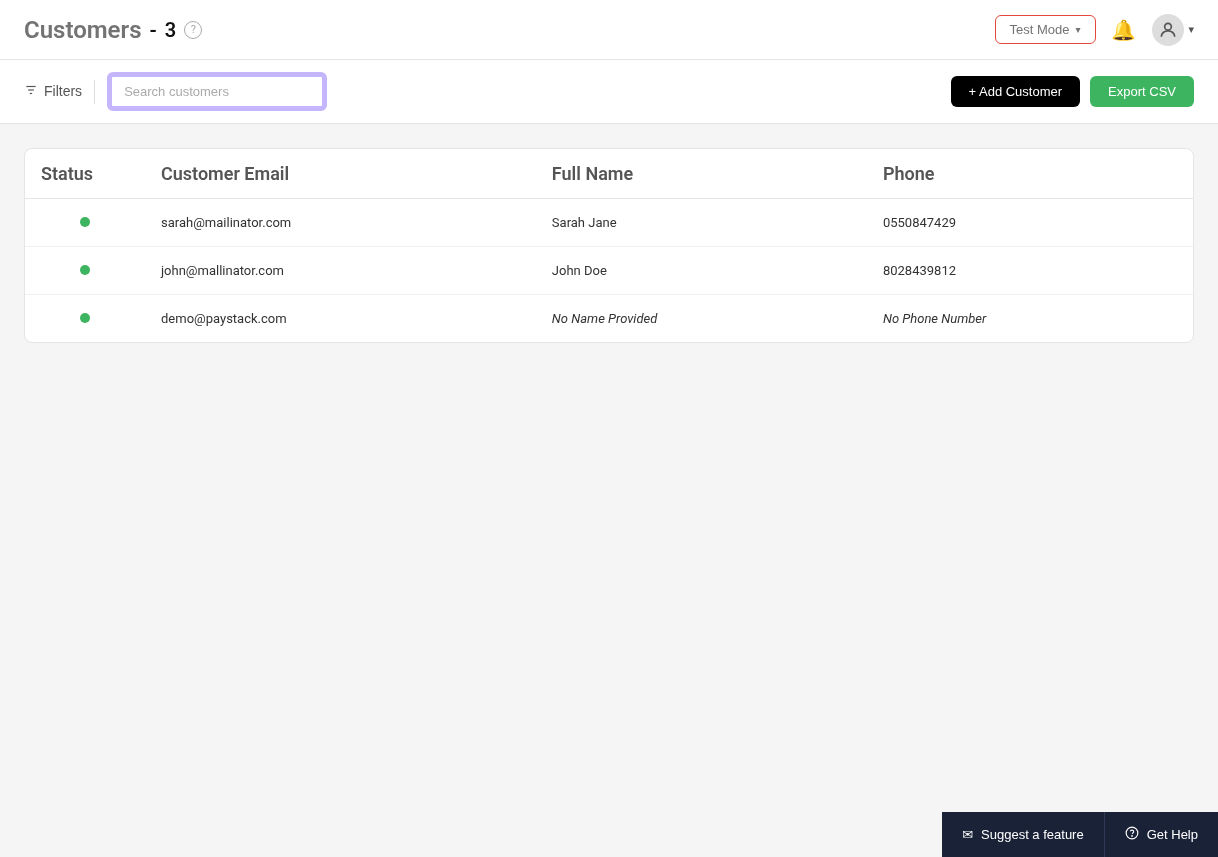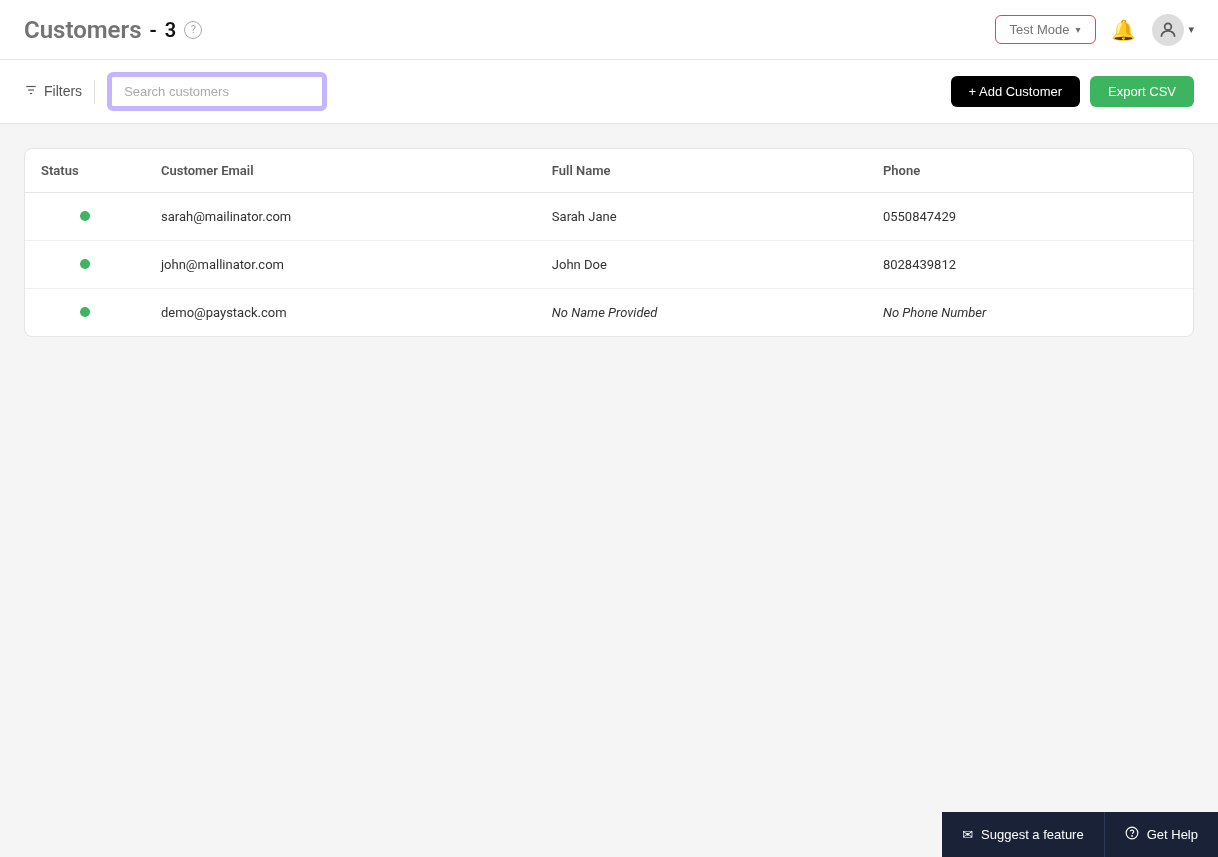--- a/index.html
+++ b/index.html
@@ -81,21 +81,21 @@
       background: #fff;
       border: 1px solid #e5e5e5;
       border-radius: 8px;
       overflow: hidden;
     }
     .data-table { width: 100%; border-collapse: collapse; }
     .data-table thead tr { border-bottom: 1px solid #e5e5e5; }
     .data-table th {
       padding: 14px 16px;
       text-align: left;
-      font-size: 13px;
+      font-size: 18px;
       font-weight: 600;
       color: #555;
     }
     .data-table th:first-child { width: 120px; }
     .data-table td {
       padding: 16px 16px;
       font-size: 13px;
       color: #333;
       border-bottom: 1px solid #f0f0f0;
     }

